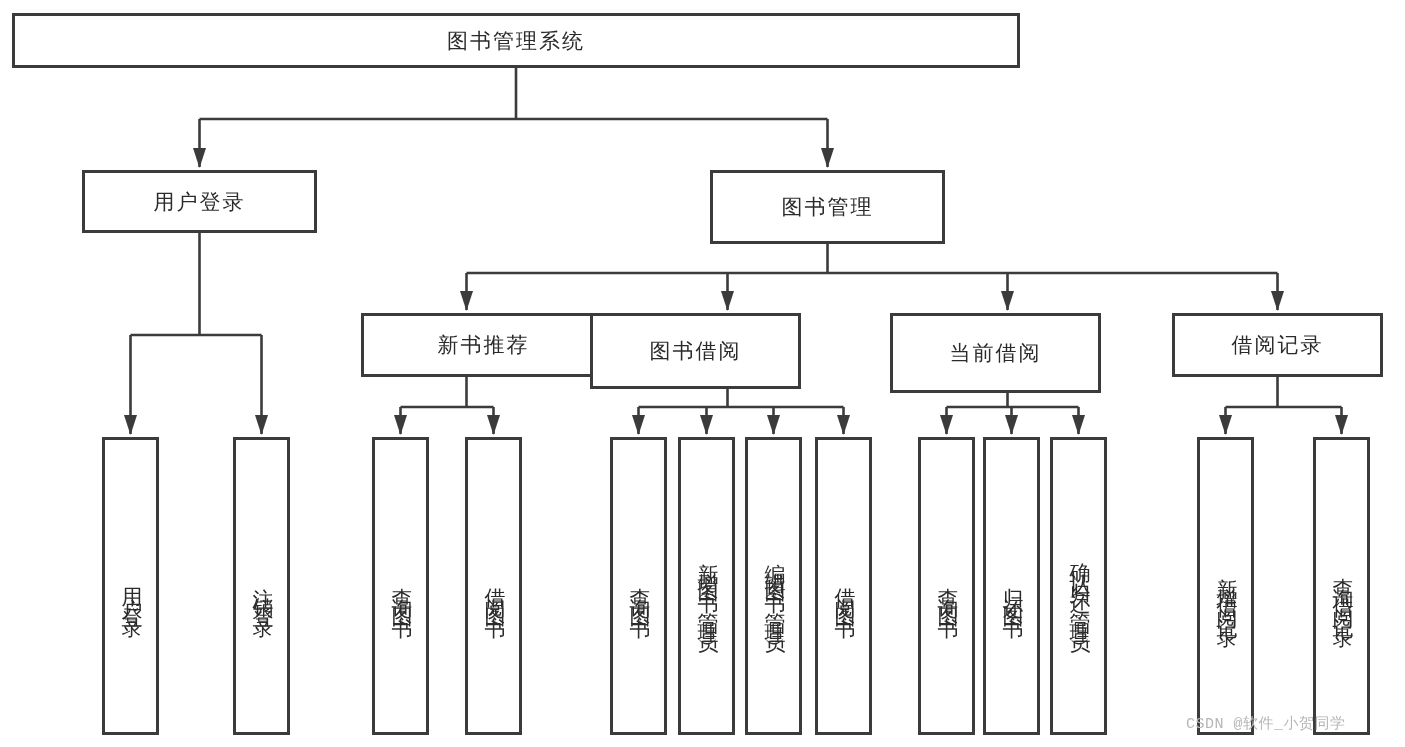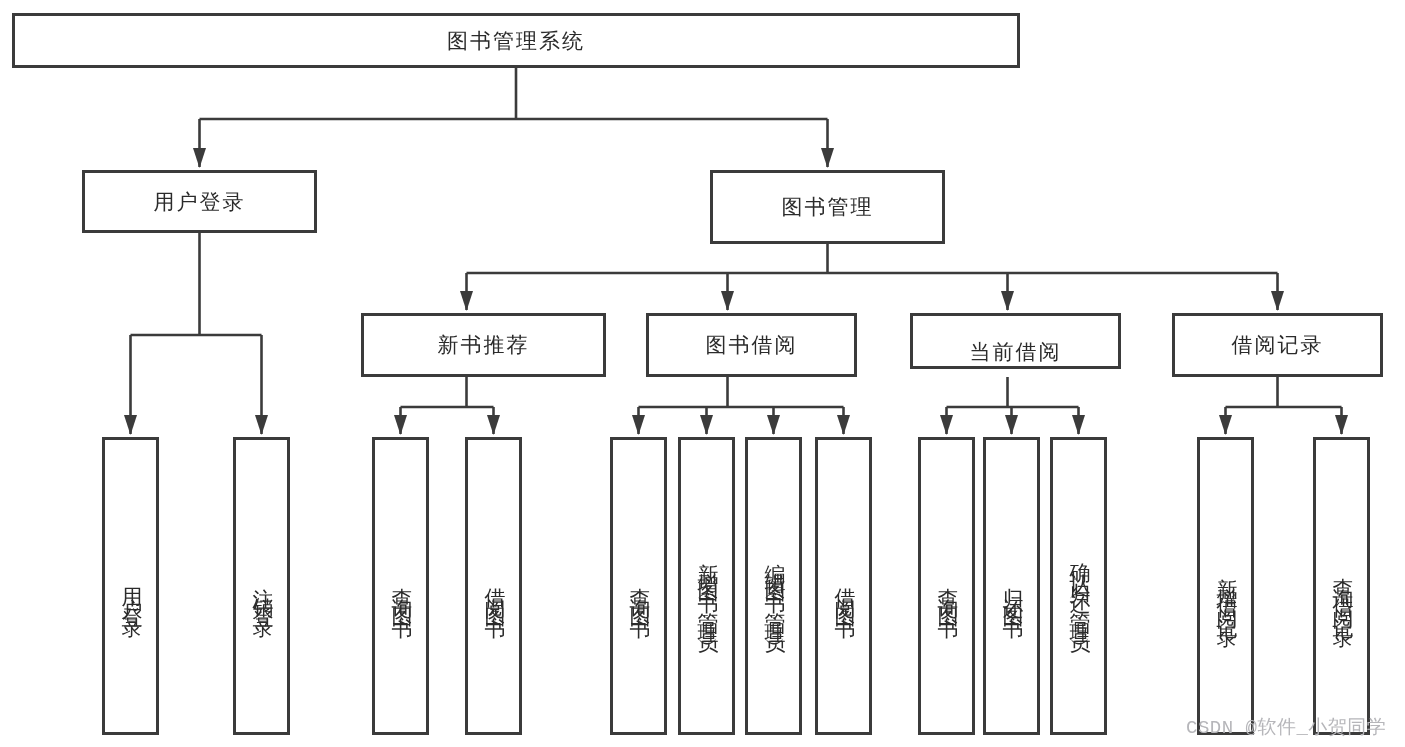--- a/index.html
+++ b/index.html
@@ -47,21 +47,21 @@
     font-size: 21px;
     line-height: 1.0;
     letter-spacing: 10px;
     margin-bottom: -10px; 
     white-space: nowrap;
   }
   .watermark {
     position: absolute;
     left: 1186px;
     top: 714px;
-    font-size: 19px;
+    font-size: 15px;
     letter-spacing: 0.5px;
     color: var(--wm);
     white-space: nowrap;
   }
 </style>
 </head>
 <body>
 
 <div class="canvas">
 
@@ -120,24 +120,24 @@
   <div class="node hnode" style="left:82px; top:170px; width:235px; height:63px;">
     <span>用户登录</span>
   </div>
   <div class="node hnode" style="left:710px; top:170px; width:235px; height:74px;">
     <span>图书管理</span>
   </div>
 
   <div class="node hnode" style="left:361px; top:313px; width:245px; height:64px;">
     <span>新书推荐</span>
   </div>
-  <div class="node hnode" style="left:646px; top:313px; width:211px; height:64px;">
+  <div class="node hnode" style="left:590px; top:313px; width:211px; height:76px;">
     <span>图书借阅</span>
   </div>
-  <div class="node hnode" style="left:910px; top:313px; width:211px; height:56px;align-items:flex-end;">
+  <div class="node hnode" style="left:890px; top:313px; width:211px; height:80px;">
     <span>当前借阅</span>
   </div>
   <div class="node hnode" style="left:1172px; top:313px; width:211px; height:64px;">
     <span>借阅记录</span>
   </div>
 
   <div class="node vnode" style="left:102px;">
     <span class="vtext">用户登录</span>
   </div>
   <div class="node vnode" style="left:233px;">

